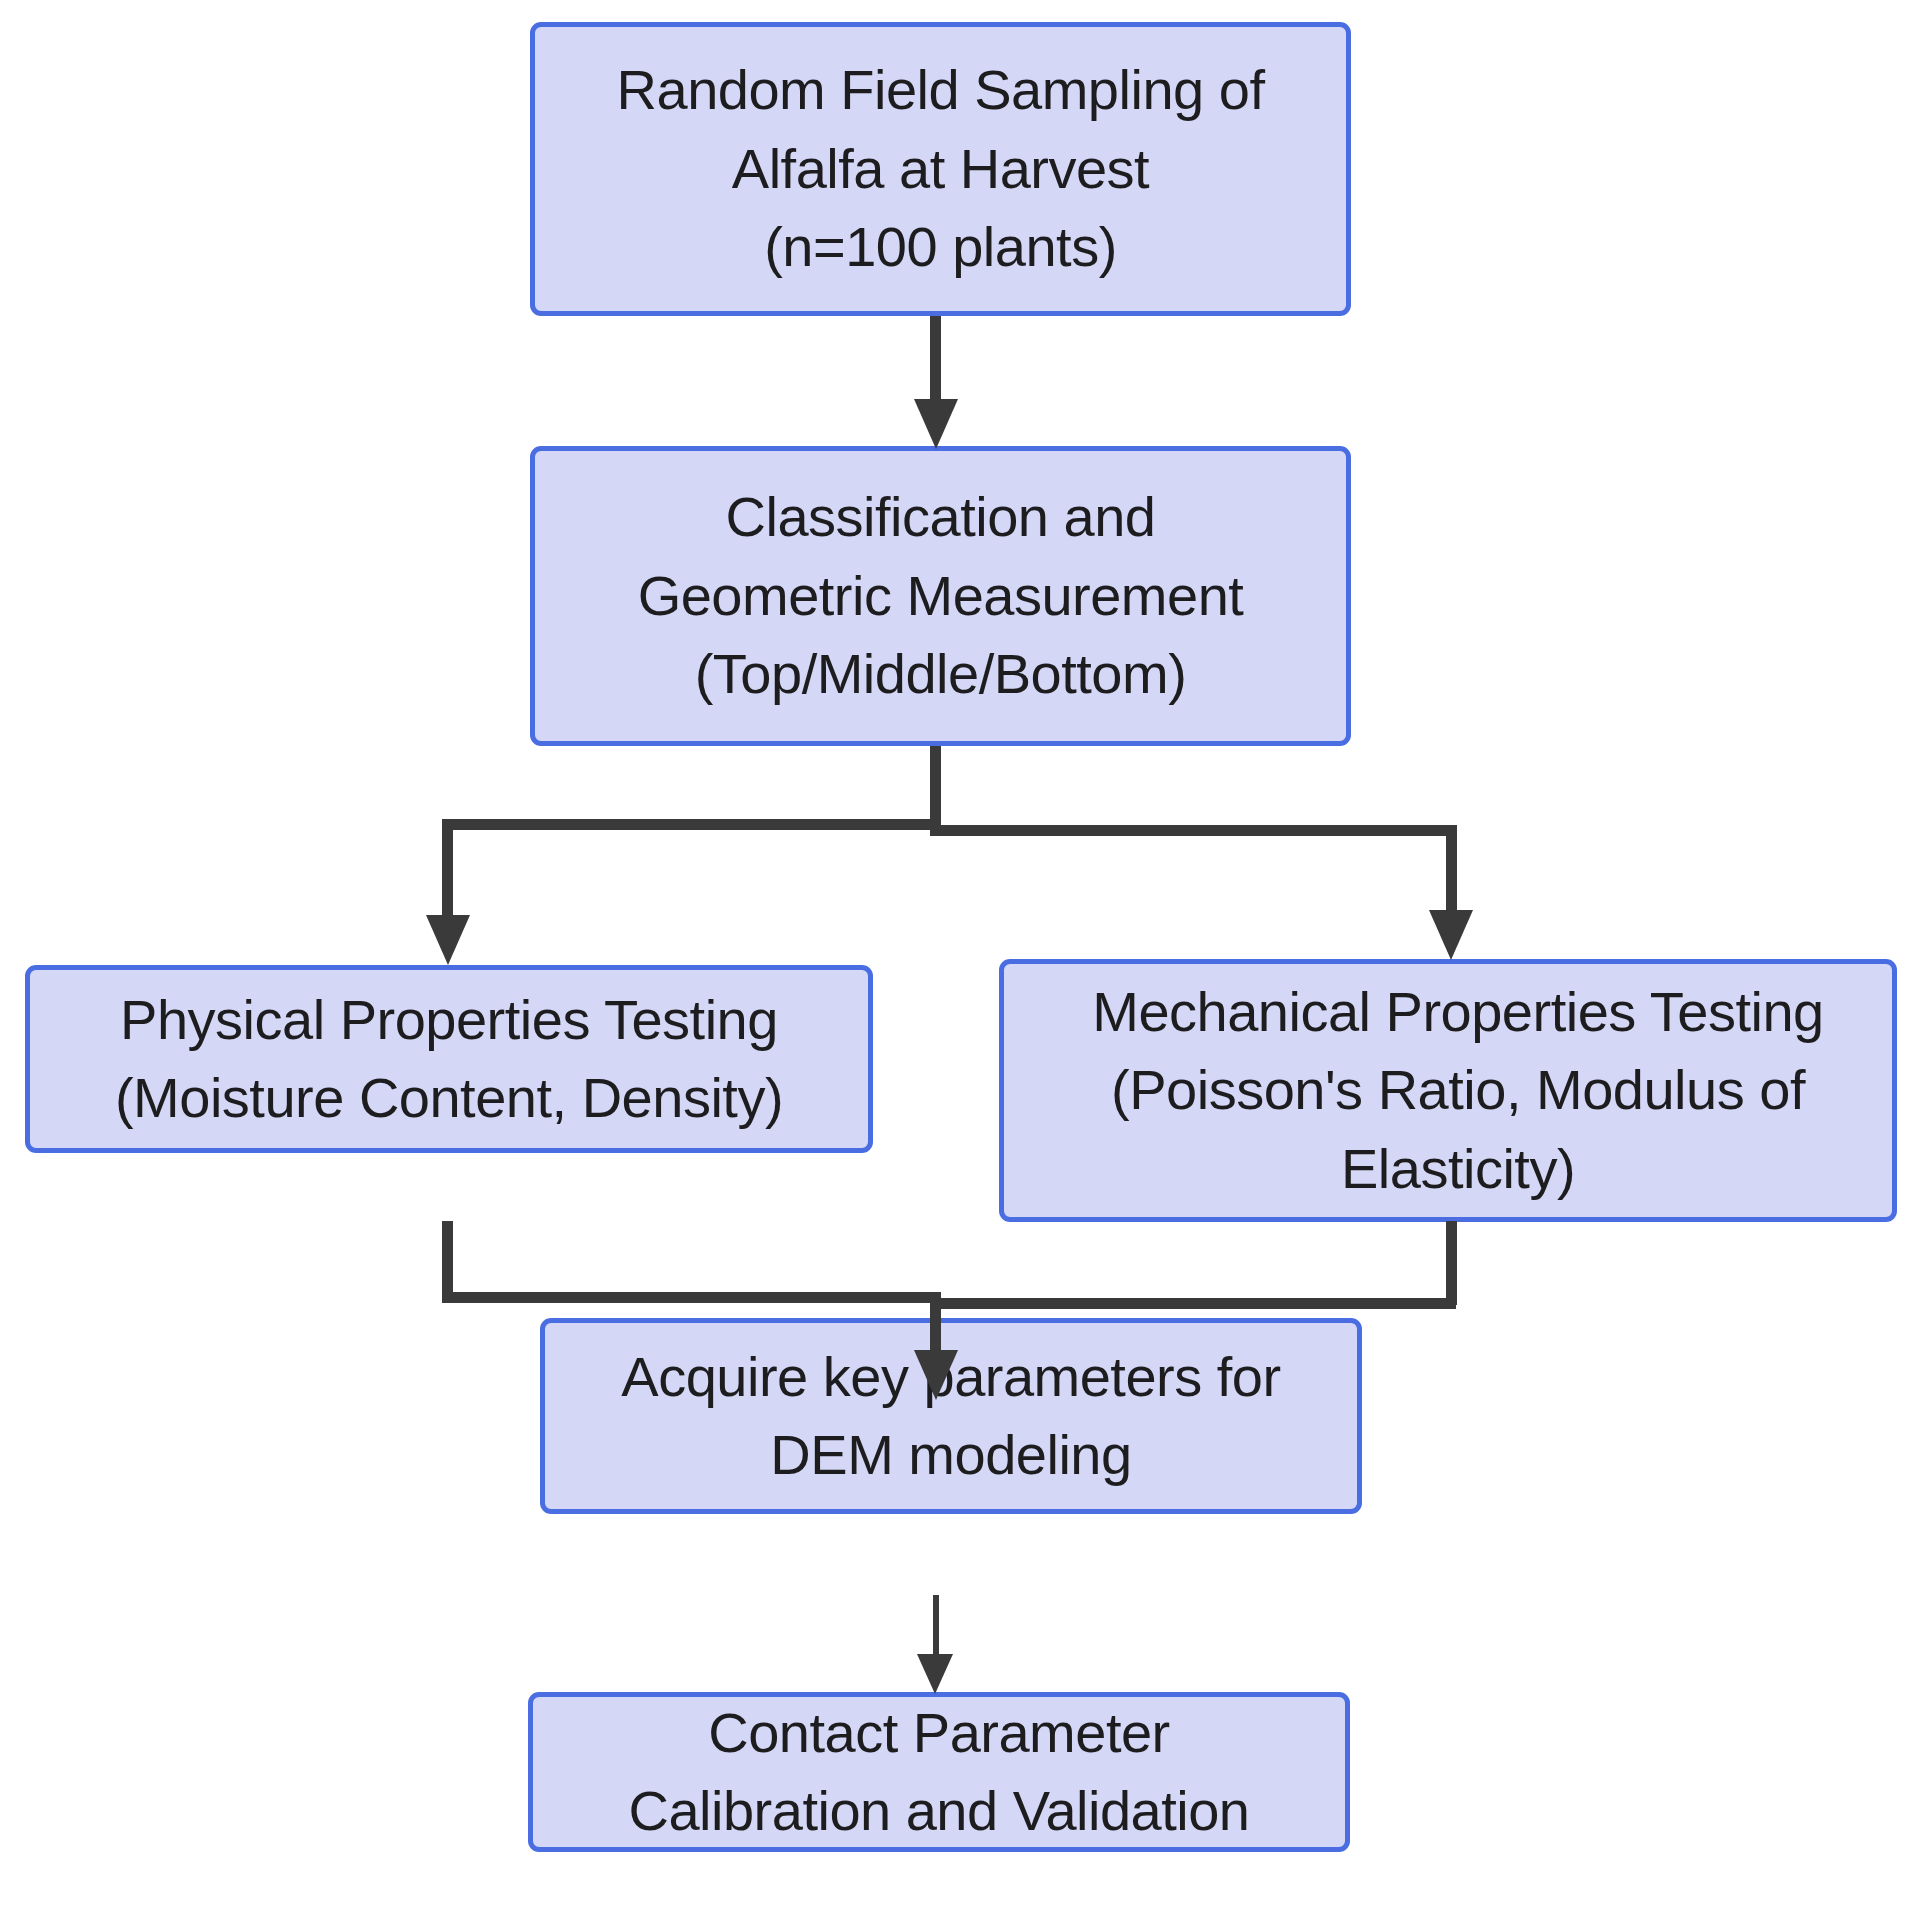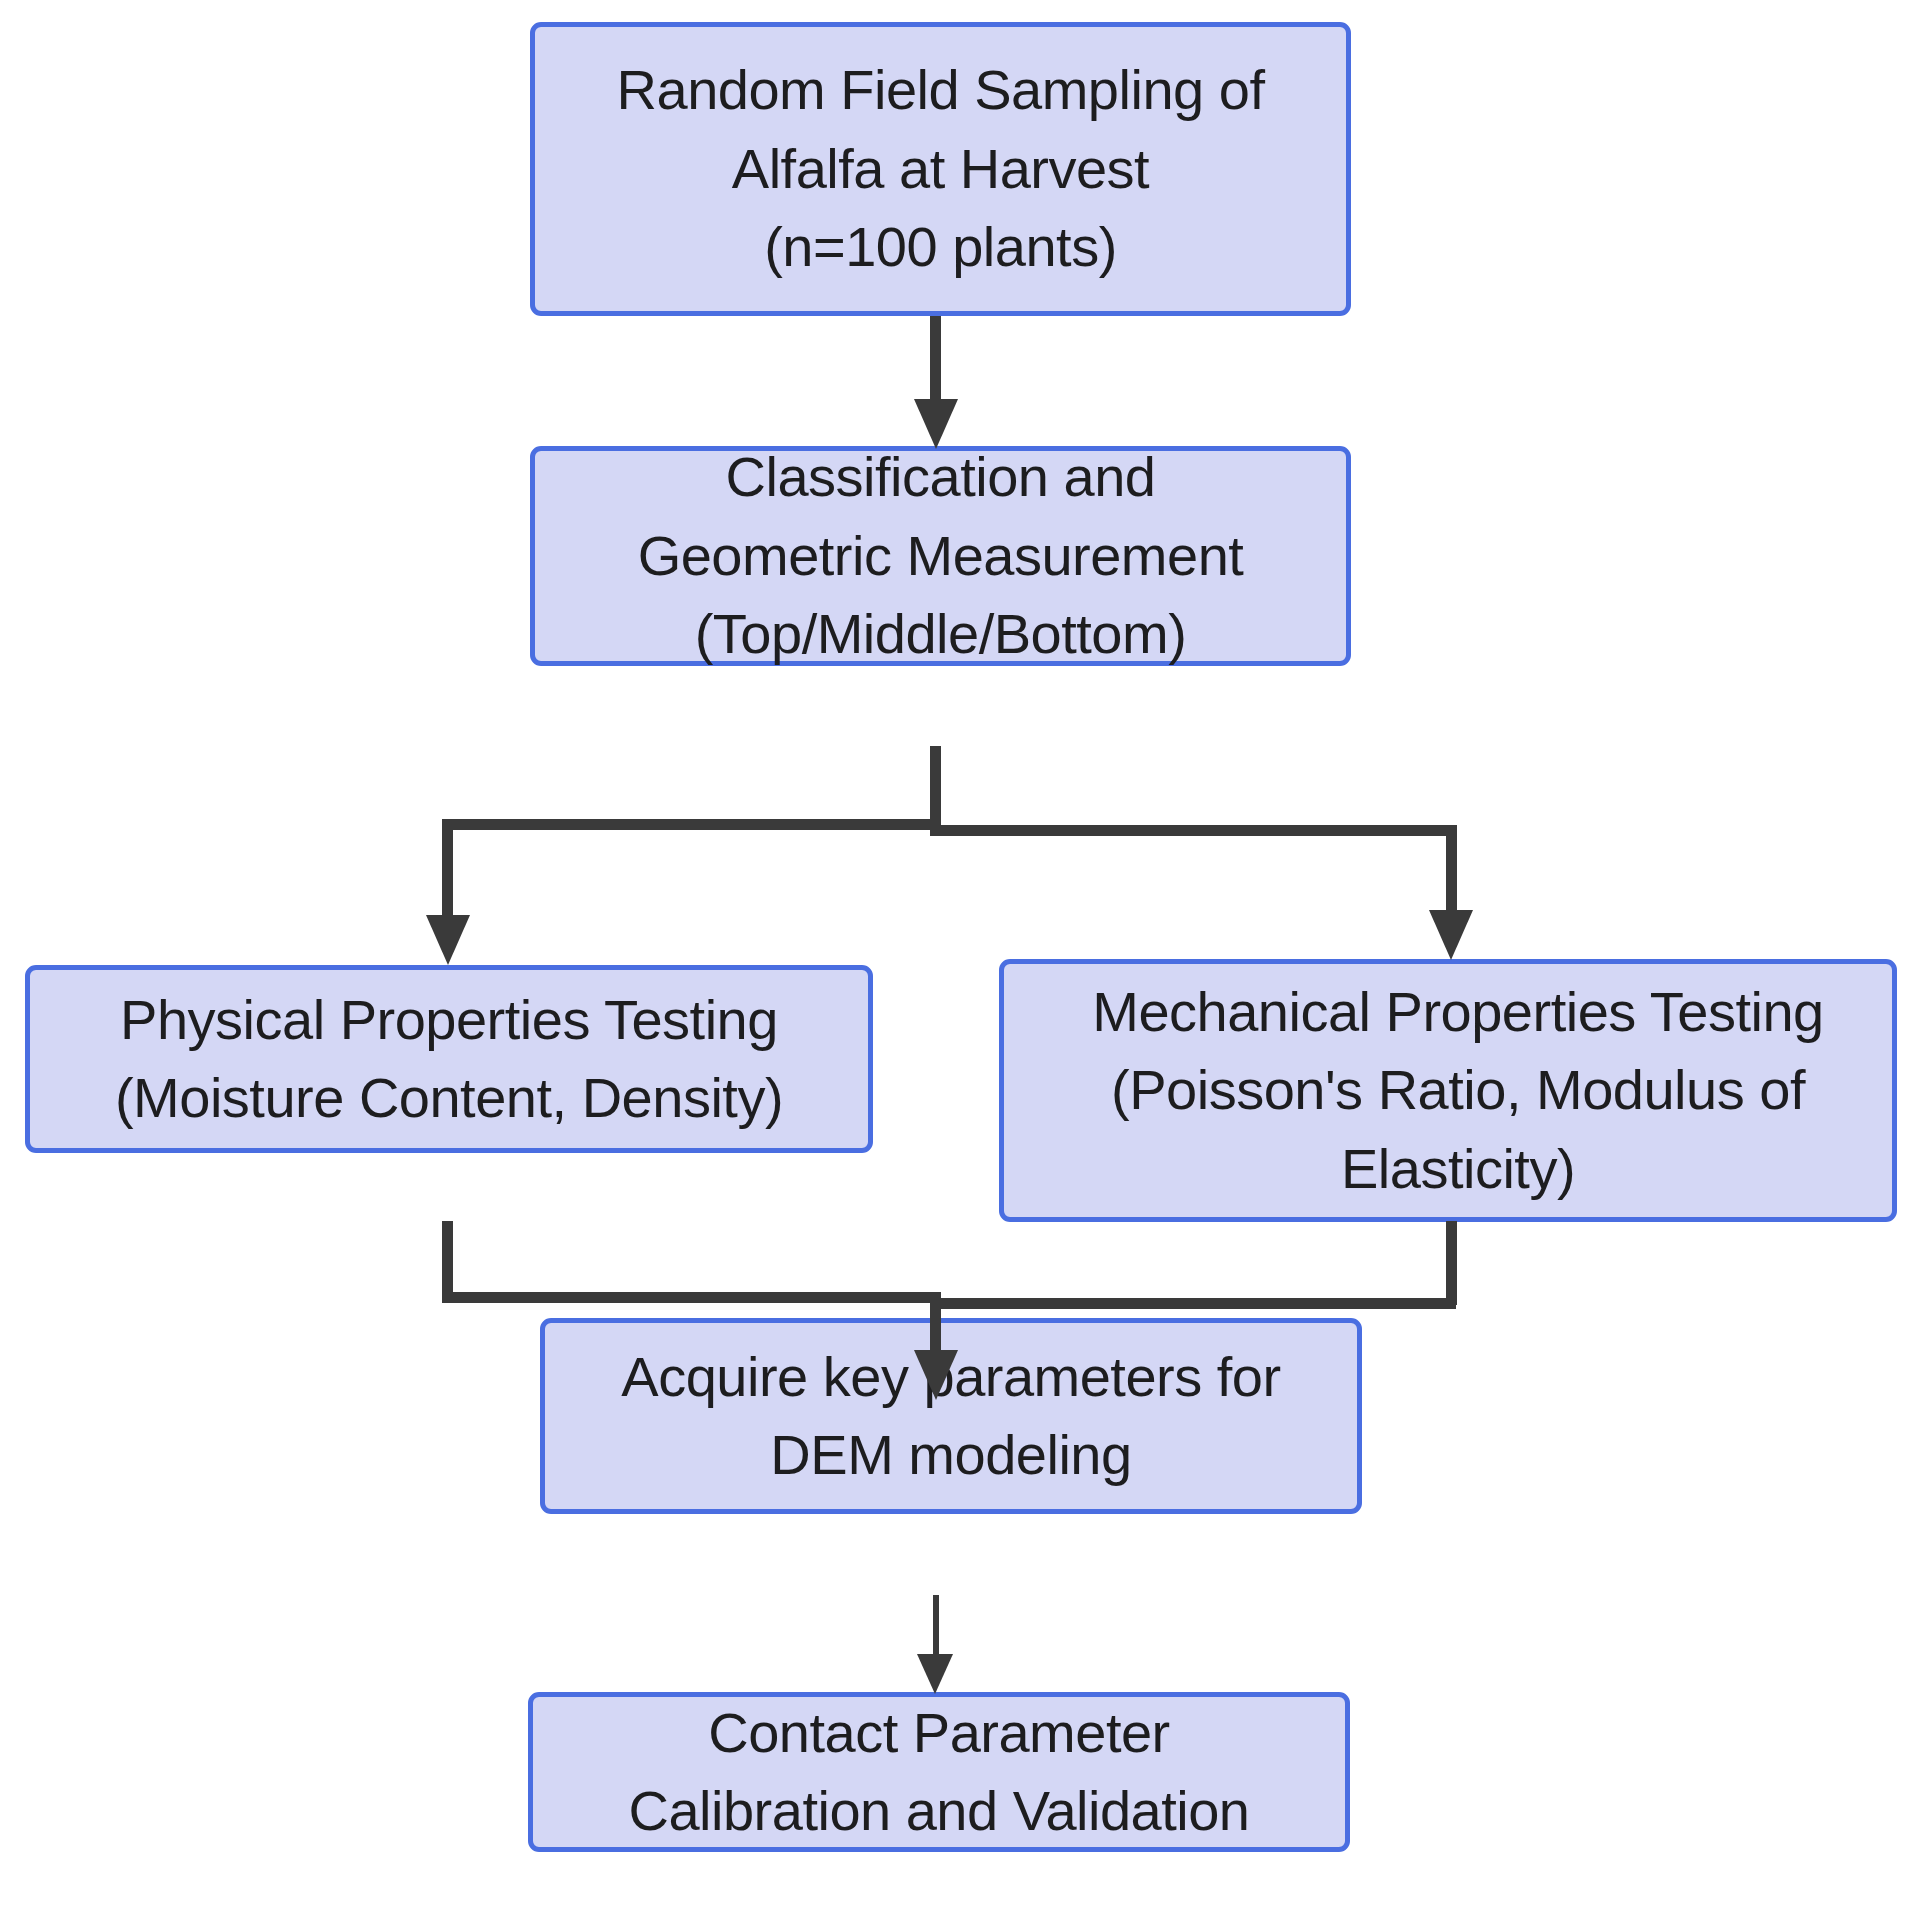--- a/index.html
+++ b/index.html
@@ -67,21 +67,21 @@
 <body>
 
 <div class="canvas">
 
   <div class="node" style="left:530px; top:22px; width:821px; height:294px;">
     <span class="node-label">Random Field Sampling of
 Alfalfa at Harvest
 (n=100 plants)</span>
   </div>
 
-  <div class="node" style="left:530px; top:446px; width:821px; height:220px;">
+  <div class="node" style="left:530px; top:446px; width:821px; height:300px;">
     <span class="node-label">Classification and
 Geometric Measurement
 (Top/Middle/Bottom)</span>
   </div>
 
   <div class="node" style="left:25px; top:965px; width:848px; height:188px;">
     <span class="node-label">Physical Properties Testing
 (Moisture Content, Density)</span>
   </div>
 

